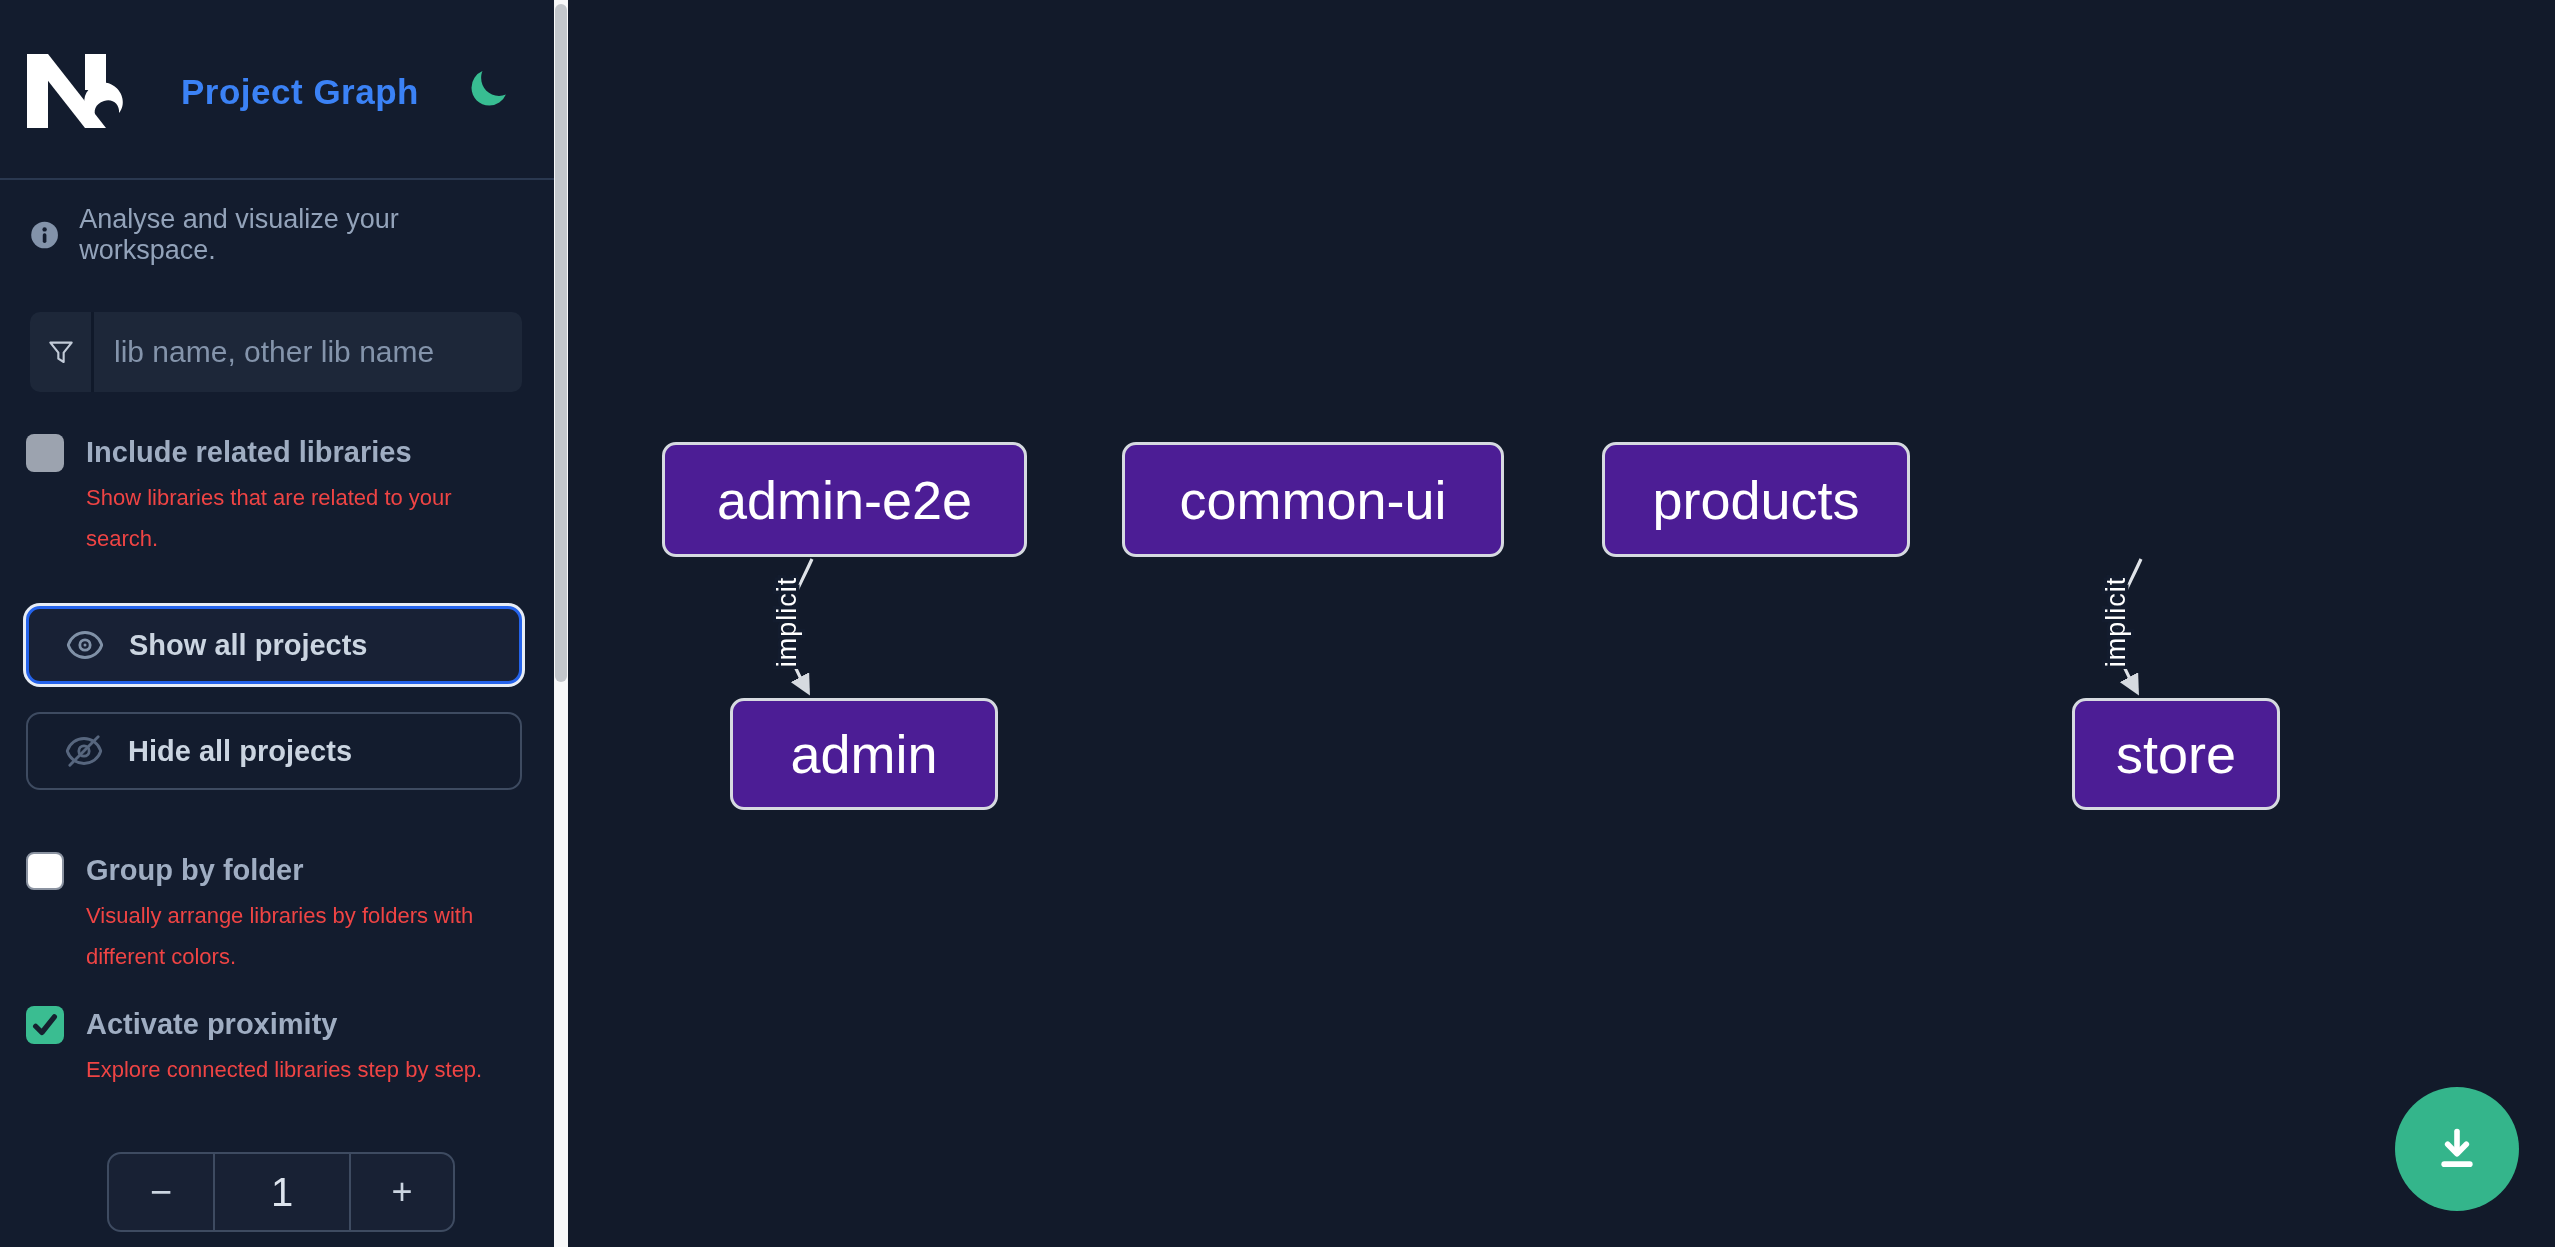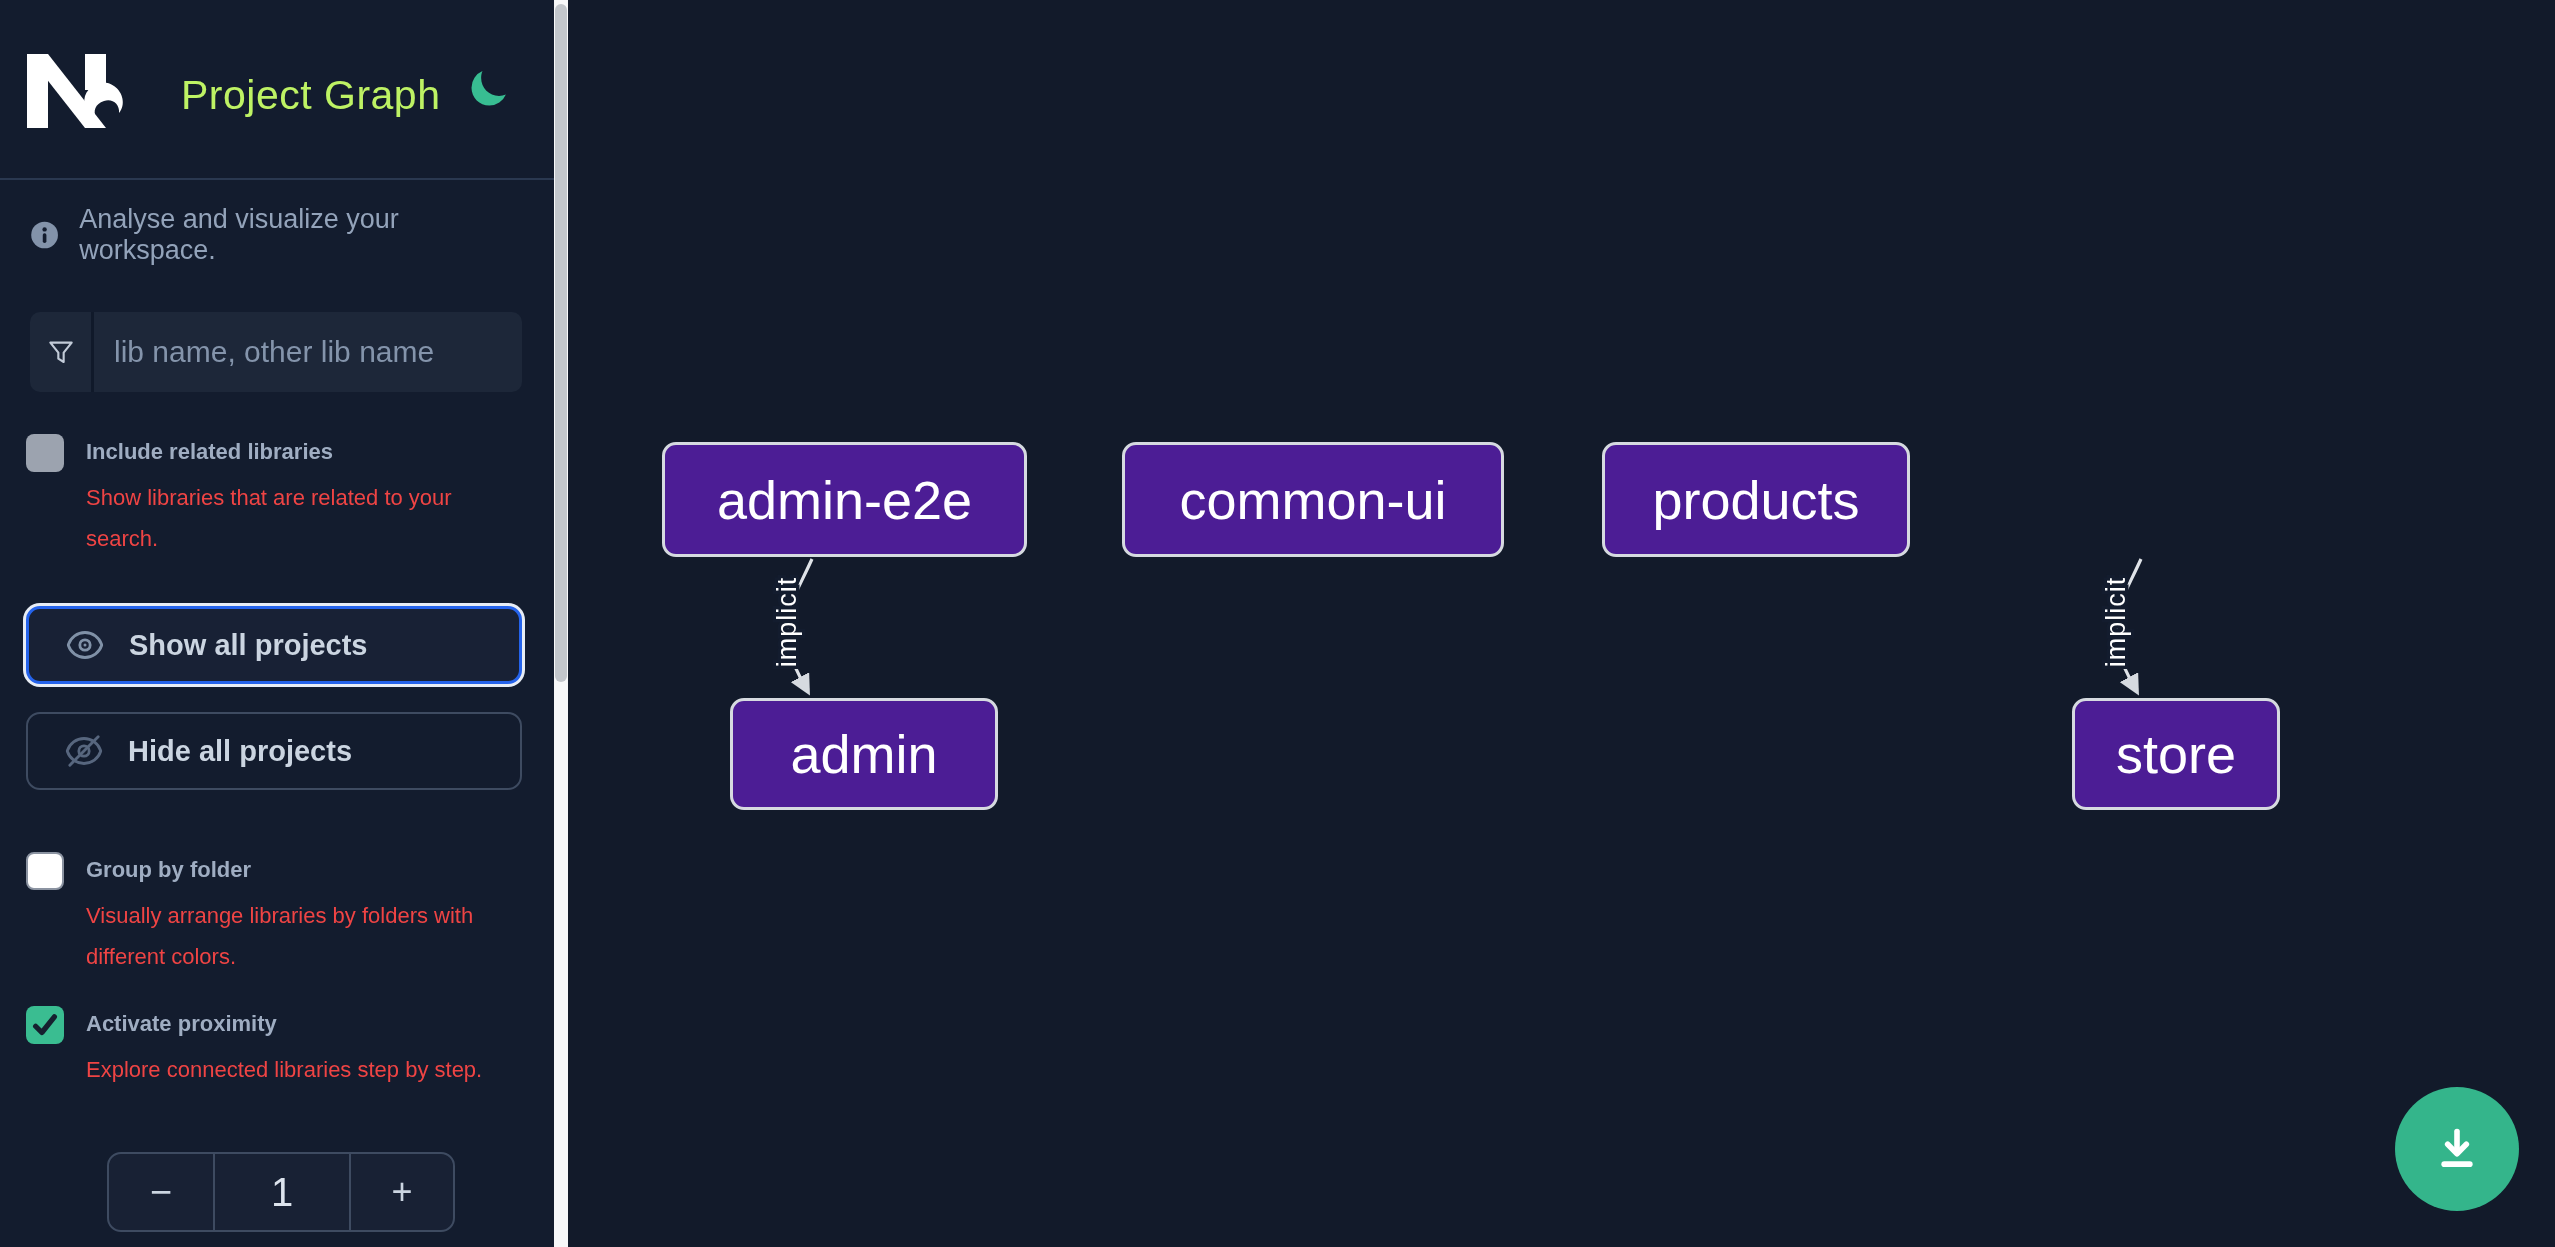--- a/index.html
+++ b/index.html
@@ -6,22 +6,22 @@
   html,body { width:2555px; height:1247px; overflow:hidden; background:#121a2a;
               font-family:"Liberation Sans", sans-serif; }
   .app { position:relative; width:2555px; height:1247px; }
 
   
   .sidebar { position:absolute; left:0; top:0; width:568px; height:1247px;
              background:#131c2e; }
   .sb-header { position:absolute; left:0; top:0; width:554px; height:180px;
                border-bottom:2px solid #2a3850; }
   .nx-logo { position:absolute; left:27px; top:54px; }
-  .app-title { position:absolute; left:181px; top:72px; font-size:41px; font-weight:400;
-               color:#bef264; letter-spacing:0.5px; }
+  .app-title { position:absolute; left:181px; top:72px; font-size:35px; font-weight:700;
+               color:#3b82f6; letter-spacing:0.5px; }
   .theme-btn { position:absolute; left:462px; top:64px; width:52px; height:52px;
                background:none; border:none; cursor:pointer; }
 
   .tagline-row { position:absolute; left:30px; top:204px; width:500px; display:flex;
                  align-items:center; gap:20px; }
   .tagline { color:#93a3ba; font-size:27px; }
 
   .search-box { position:absolute; left:30px; top:312px; width:492px; height:80px;
                 background:#1d2739; border-radius:10px; display:flex; align-items:stretch;
                 overflow:hidden; }
@@ -31,21 +31,21 @@
                       color:#c9d4e3; font-size:30px; padding:0 20px;
                       font-family:"Liberation Sans", sans-serif; }
   .search-box input::placeholder { color:#8494ab; opacity:1; }
 
   .toggle-row { position:absolute; left:26px; width:500px; display:flex; gap:22px; }
   .cb { width:38px; height:38px; border-radius:8px; flex:0 0 auto; margin-top:2px; }
   .cb-gray  { background:#9ca3af; }
   .cb-white { background:#ffffff; border:2px solid #8b93a1; }
   .cb-green { background:#3abd91; display:flex; align-items:center; justify-content:center; }
   .toggle-text { width:450px; }
-  .toggle-label { color:#9fadc2; font-size:22px; font-weight:700; line-height:40px; }
+  .toggle-label { color:#9fadc2; font-size:29px; font-weight:700; line-height:40px; }
   .toggle-desc  { color:#ef4444; font-size:22px; line-height:41px; margin-top:5px; }
 
   .btn { position:absolute; left:26px; width:496px; height:78px; display:flex;
          align-items:center; gap:24px; padding-left:36px; background:transparent;
          border:2px solid #3e4b61; border-radius:14px; cursor:pointer; }
   .btn span { color:#cbd5e1; font-size:29px; font-weight:700; }
   .btn-focused { background:#182135; border:3px solid #2563eb;
                  box-shadow:0 0 0 3px #e8edf5; }
 
   .stepper { position:absolute; left:107px; top:1152px; width:348px; height:80px;

